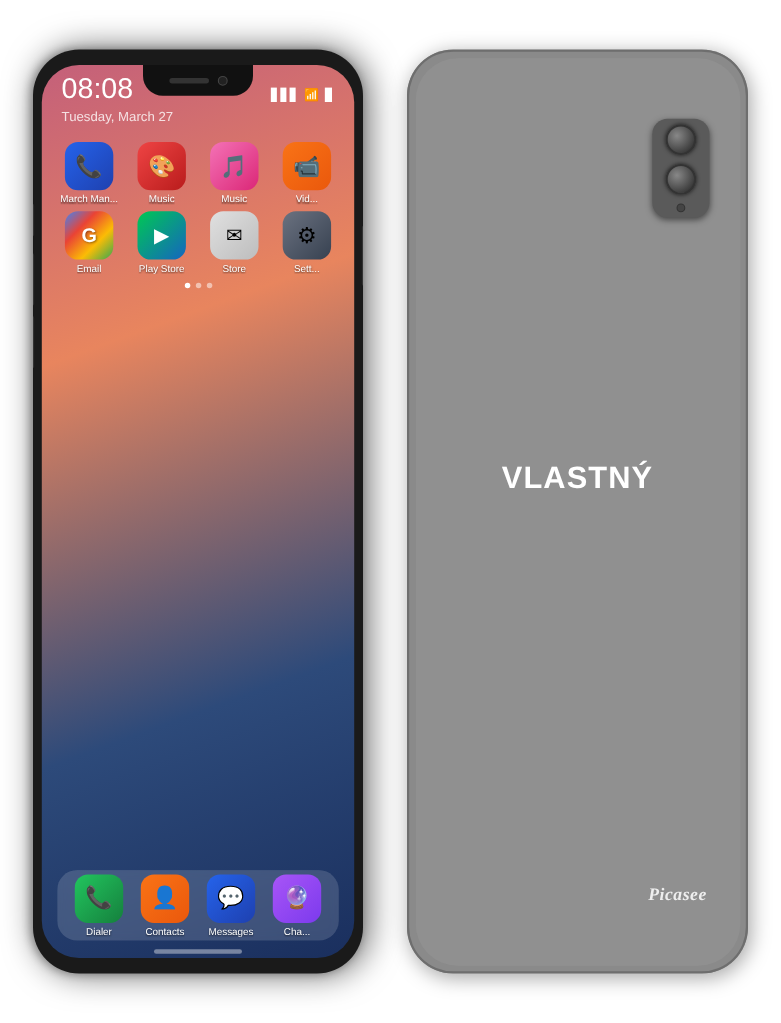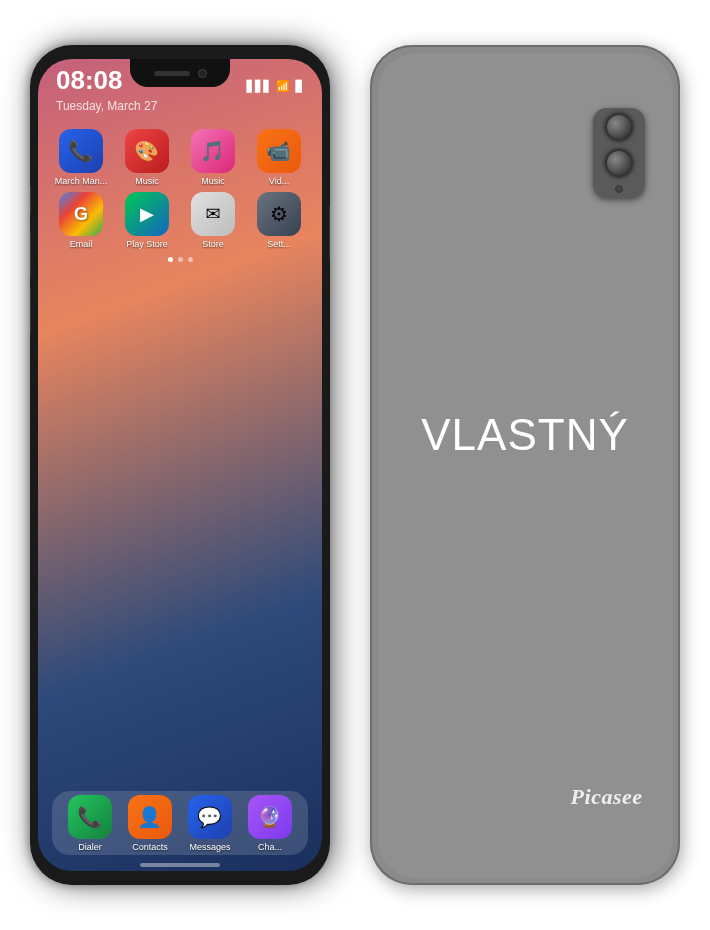--- a/index.html
+++ b/index.html
@@ -82,35 +82,35 @@
       width: 8px;
       height: 8px;
       border-radius: 50%;
       background: #444;
       border: 1px solid #333;
     }
 
     .case-text {
       text-align: center;
       color: #ffffff;
-      font-weight: 400;
-      font-size: 44px;
+      font-weight: 700;
+      font-size: 28px;
       line-height: 1.1;
       letter-spacing: 1px;
       text-transform: uppercase;
       padding: 0 20px;
       margin-top: -60px;
     }
 
     .picasee-logo {
       position: absolute;
-      bottom: 68px;
+      bottom: 55px;
       right: 30px;
       color: #fff;
-      font-size: 22px;
+      font-size: 16px;
       font-family: 'Georgia', cursive;
       font-style: italic;
       font-weight: bold;
       opacity: 0.85;
       letter-spacing: 0.5px;
     }
 
     
     .phone-body {
       position: absolute;
@@ -145,21 +145,21 @@
       height: 38px;
       display: flex;
       align-items: flex-end;
       justify-content: space-between;
       padding: 0 18px 4px 18px;
       z-index: 10;
     }
 
     .status-time {
       font-size: 26px;
-      font-weight: 700;
+      font-weight: 400;
       color: #fff;
       line-height: 1;
     }
 
     .status-icons {
       display: flex;
       gap: 5px;
       align-items: center;
     }
 

